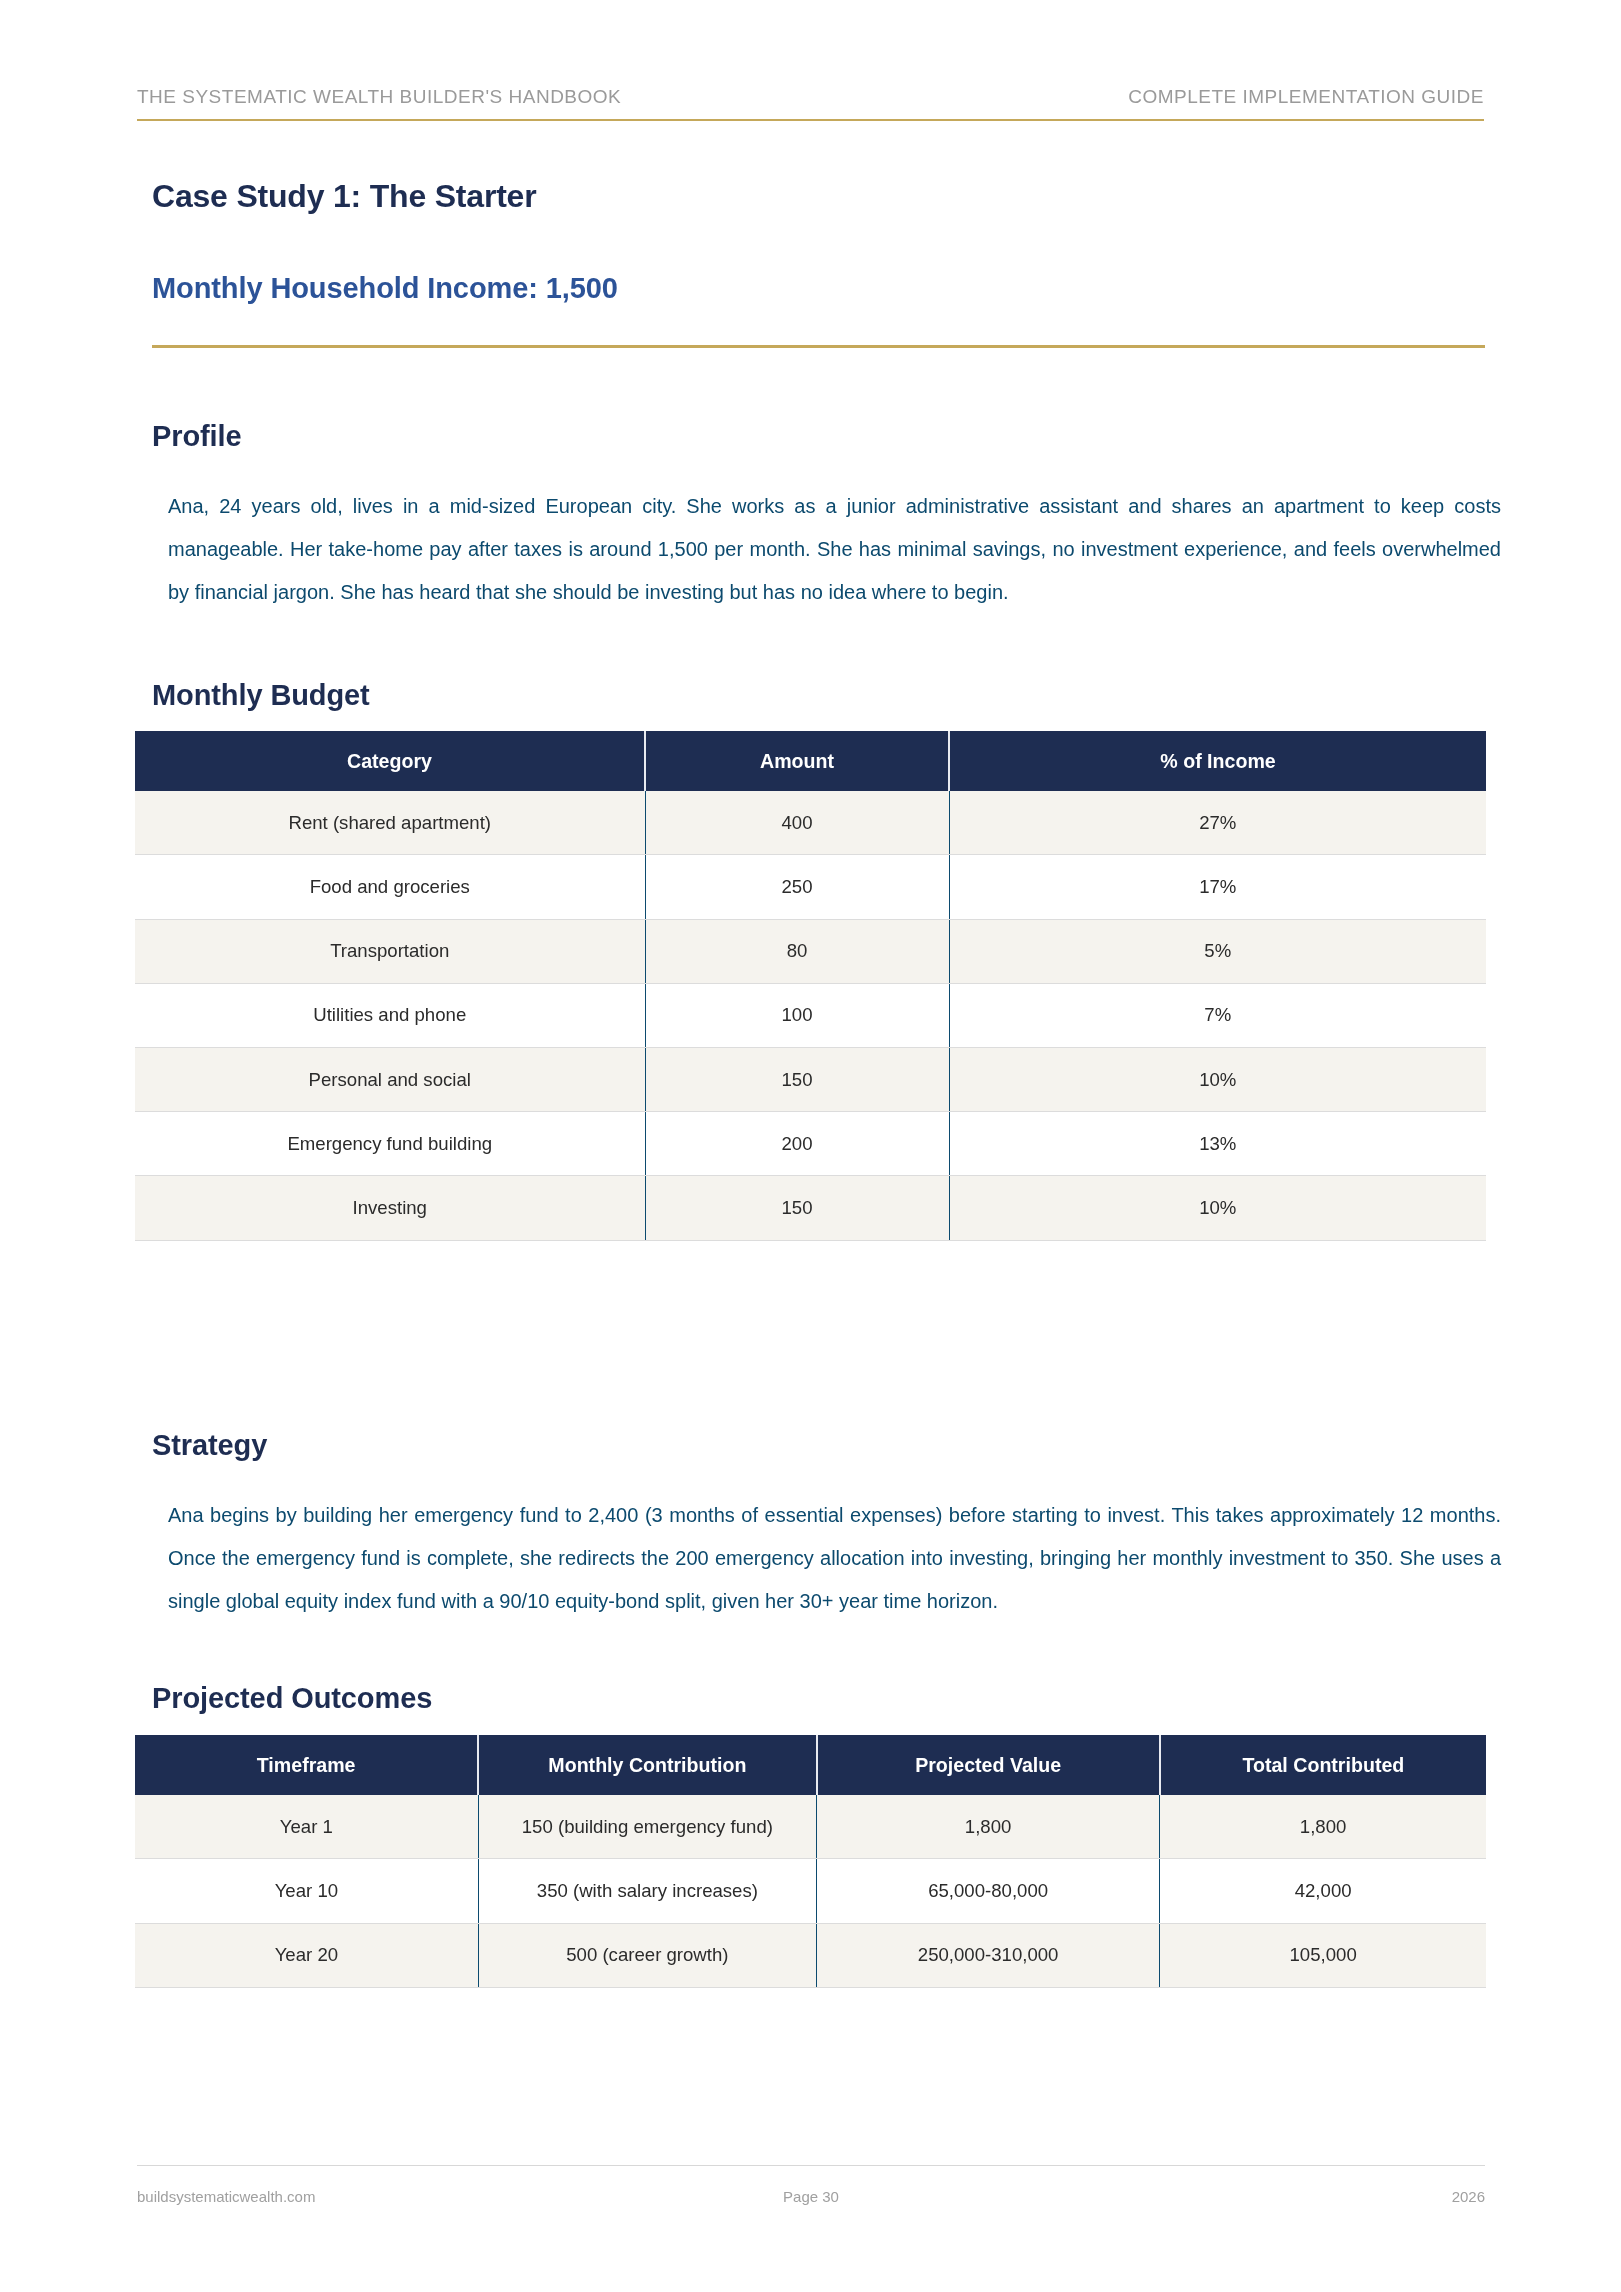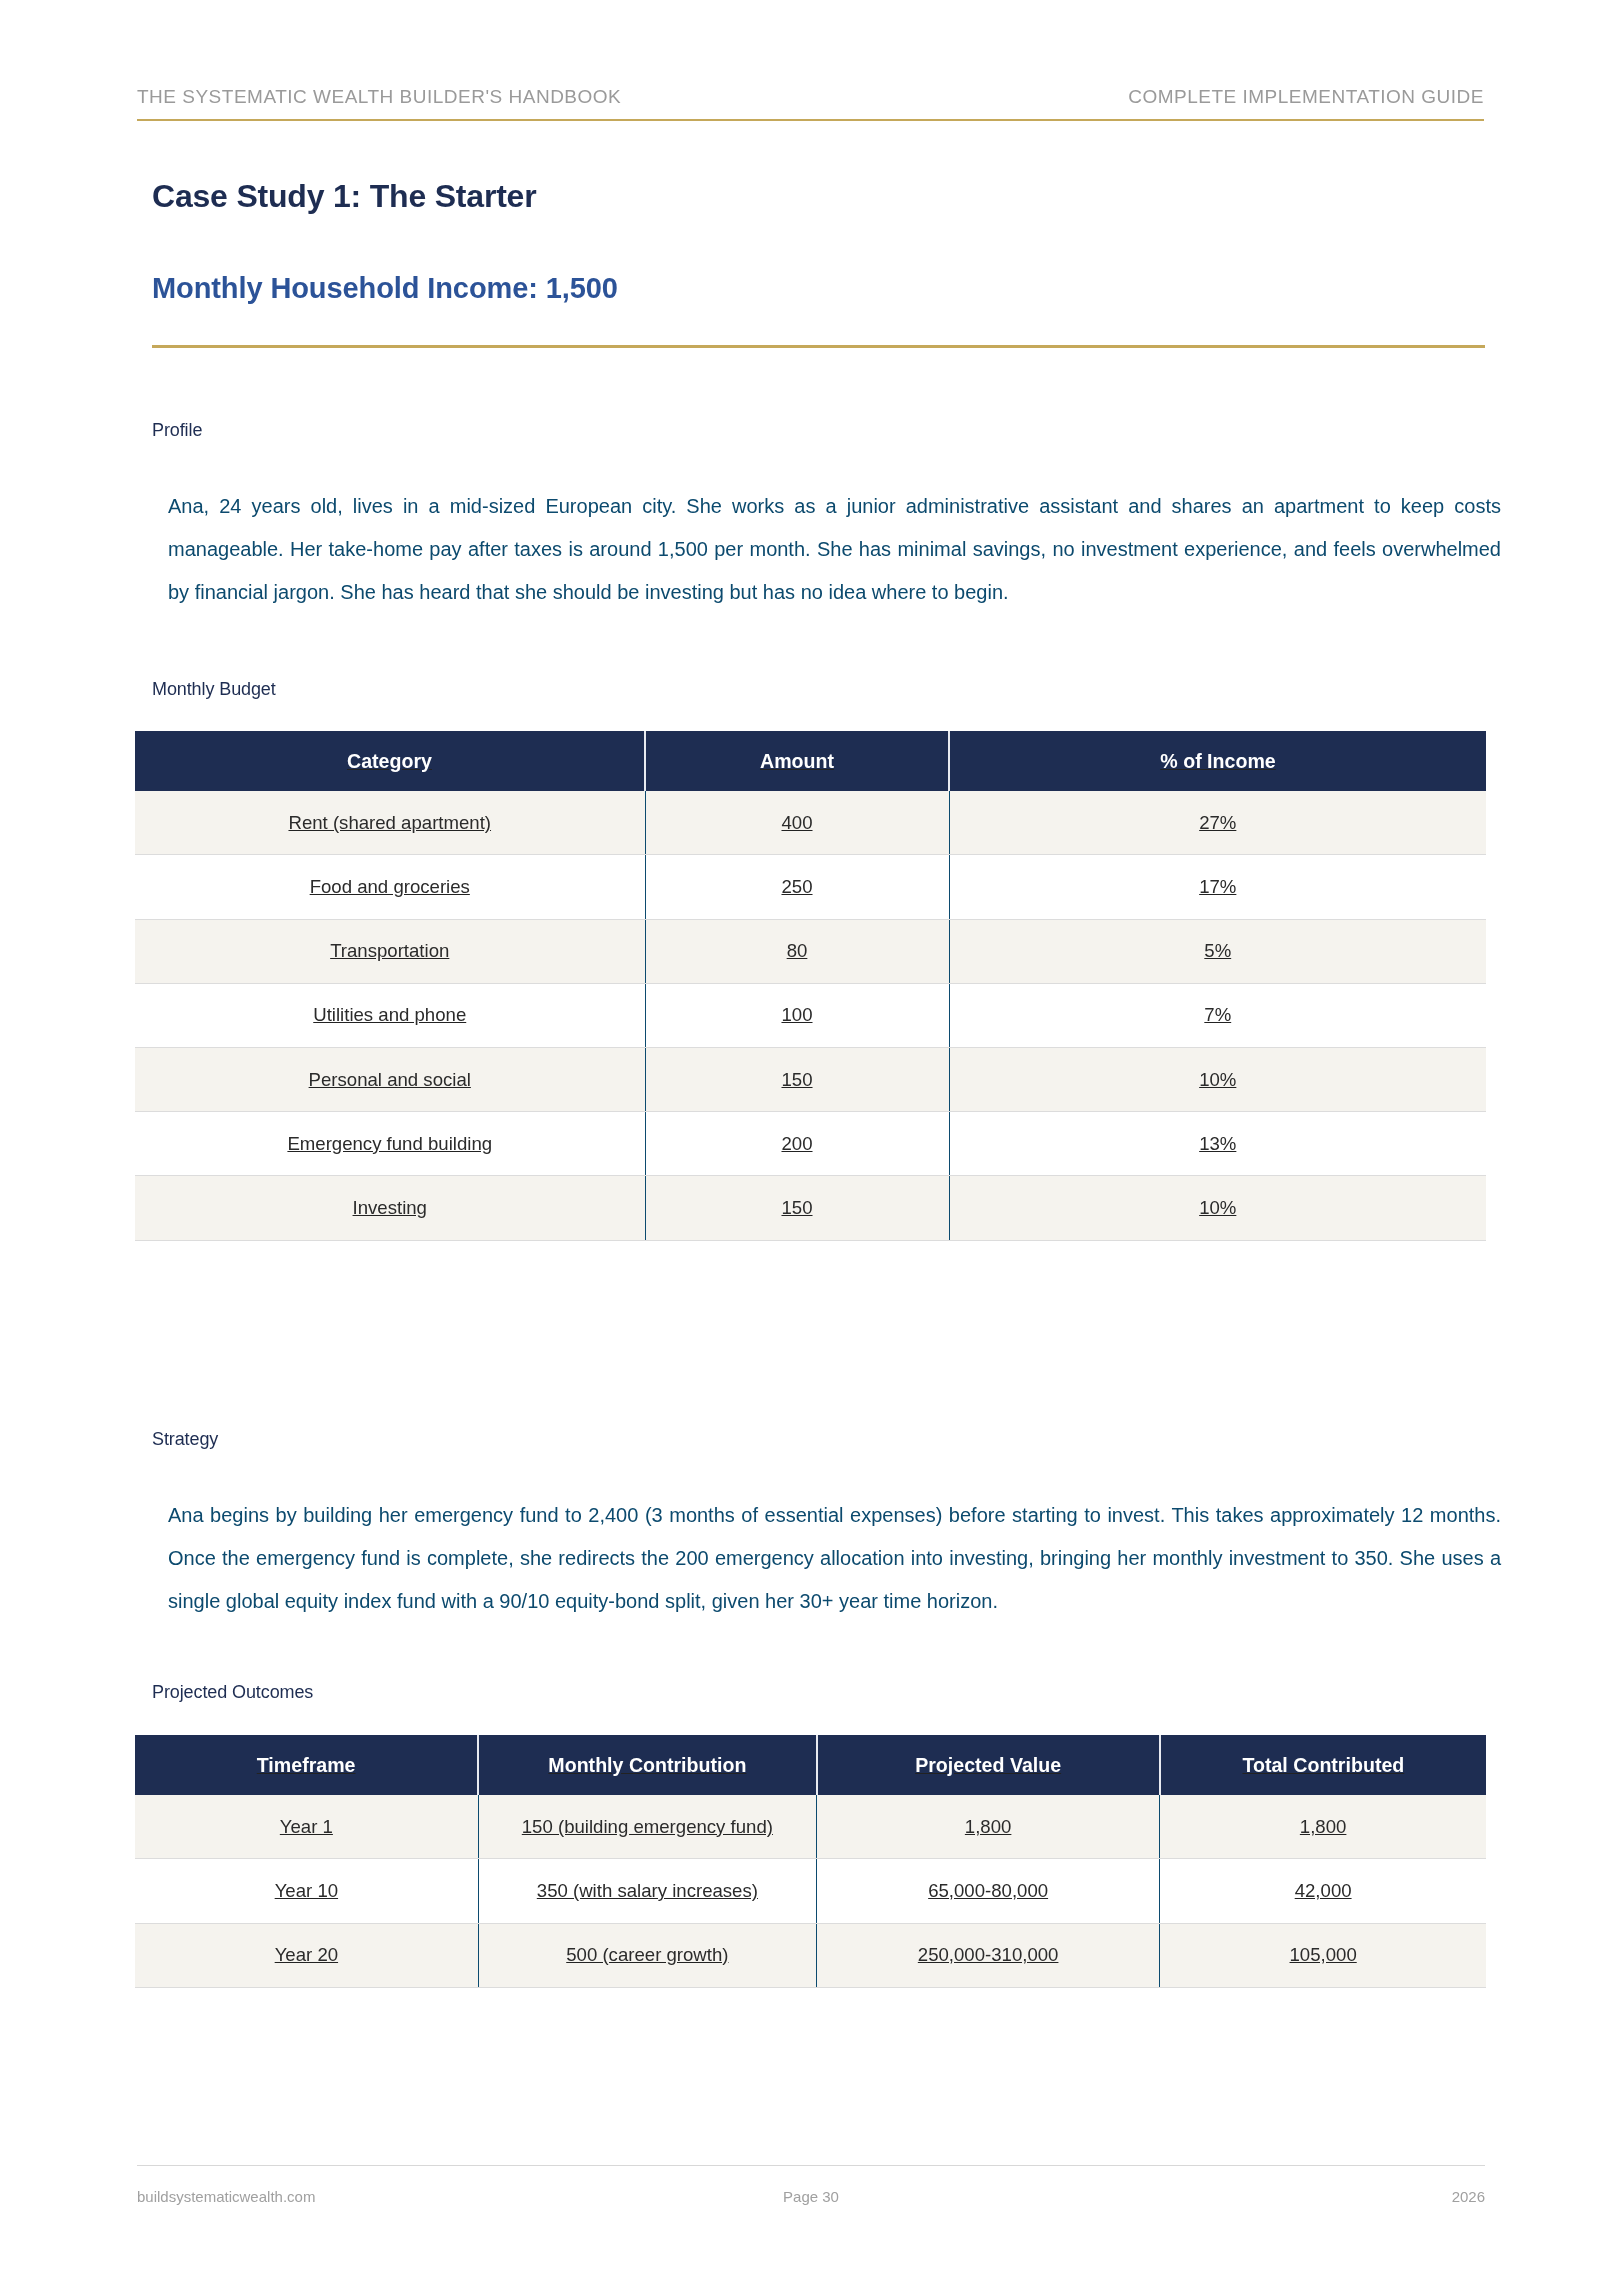--- a/index.html
+++ b/index.html
@@ -83,22 +83,22 @@
     top: 345px;
     left: 152px;
     width: 1333px;
     height: 2.9px;
     background: #c5a85a;
   }
 
   h3.section-head {
     position: absolute;
     margin: 0;
-    font-size: 18px;
-    font-weight: normal;
+    font-size: 29px;
+    font-weight: bold;
     color: #1e2d52;
     left: 152px;
     letter-spacing: -0.1px;
   }
   h3.profile-head      { top: 420px; }
   h3.budget-head       { top: 679px; }
   h3.strategy-head     { top: 1429px; }
   h3.outcomes-head     { top: 1682px; }
 
   p.para {
@@ -116,21 +116,20 @@
   p.strategy-para { top: 1478px; }
 
   
   table.doc-table {
     position: absolute;
     left: 135px;
     width: 1351px;
     border-collapse: collapse;
     table-layout: fixed;
     font-size: 18.6px;
-    text-decoration: underline;
   }
   table.budget-table   { top: 731px; }
   table.outcomes-table { top: 1735px; }
 
   table.doc-table thead th {
     background: #1e2d52;
     color: #ffffff;
     font-weight: bold;
     font-size: 19.6px;
     text-align: center;

